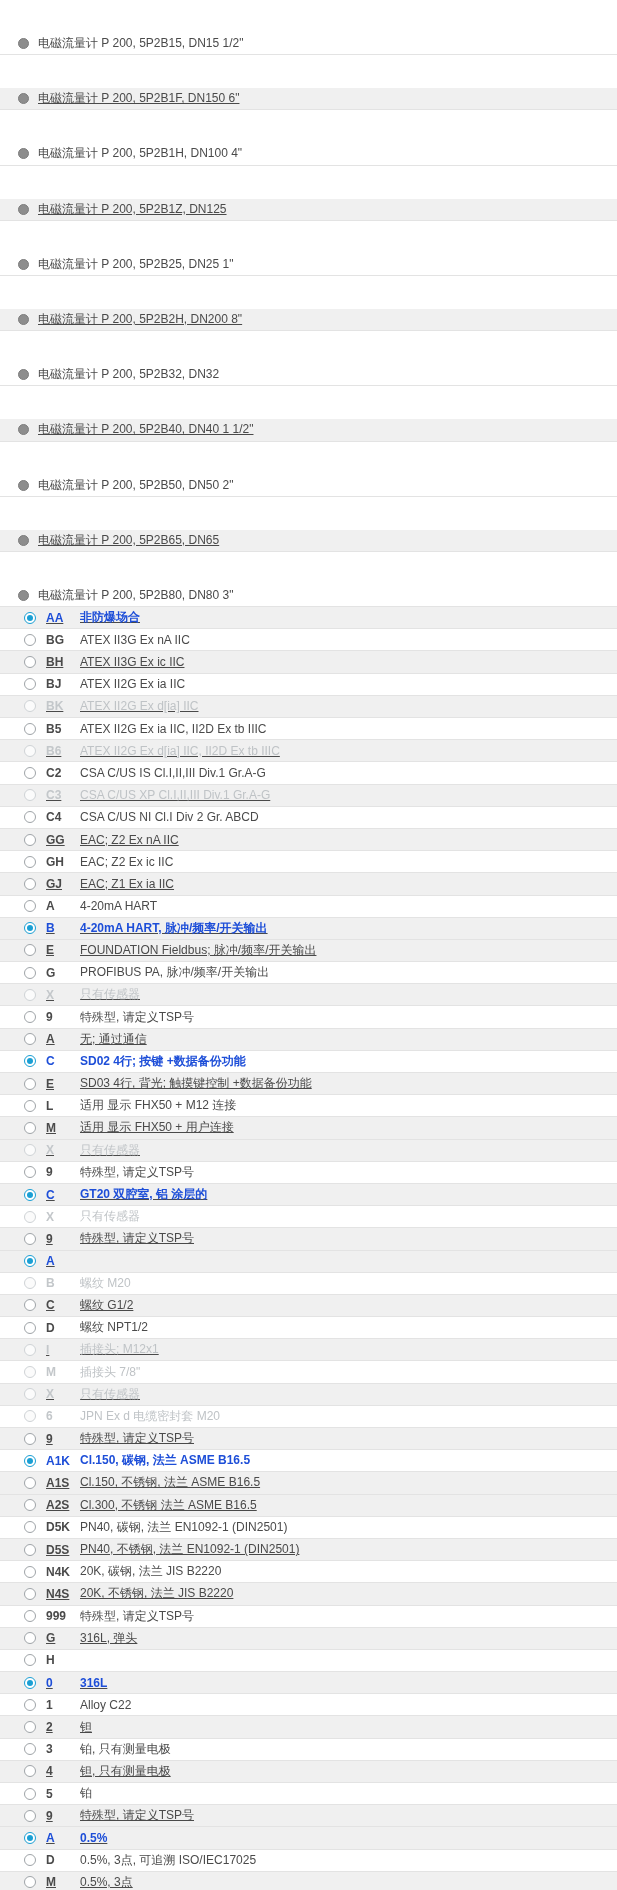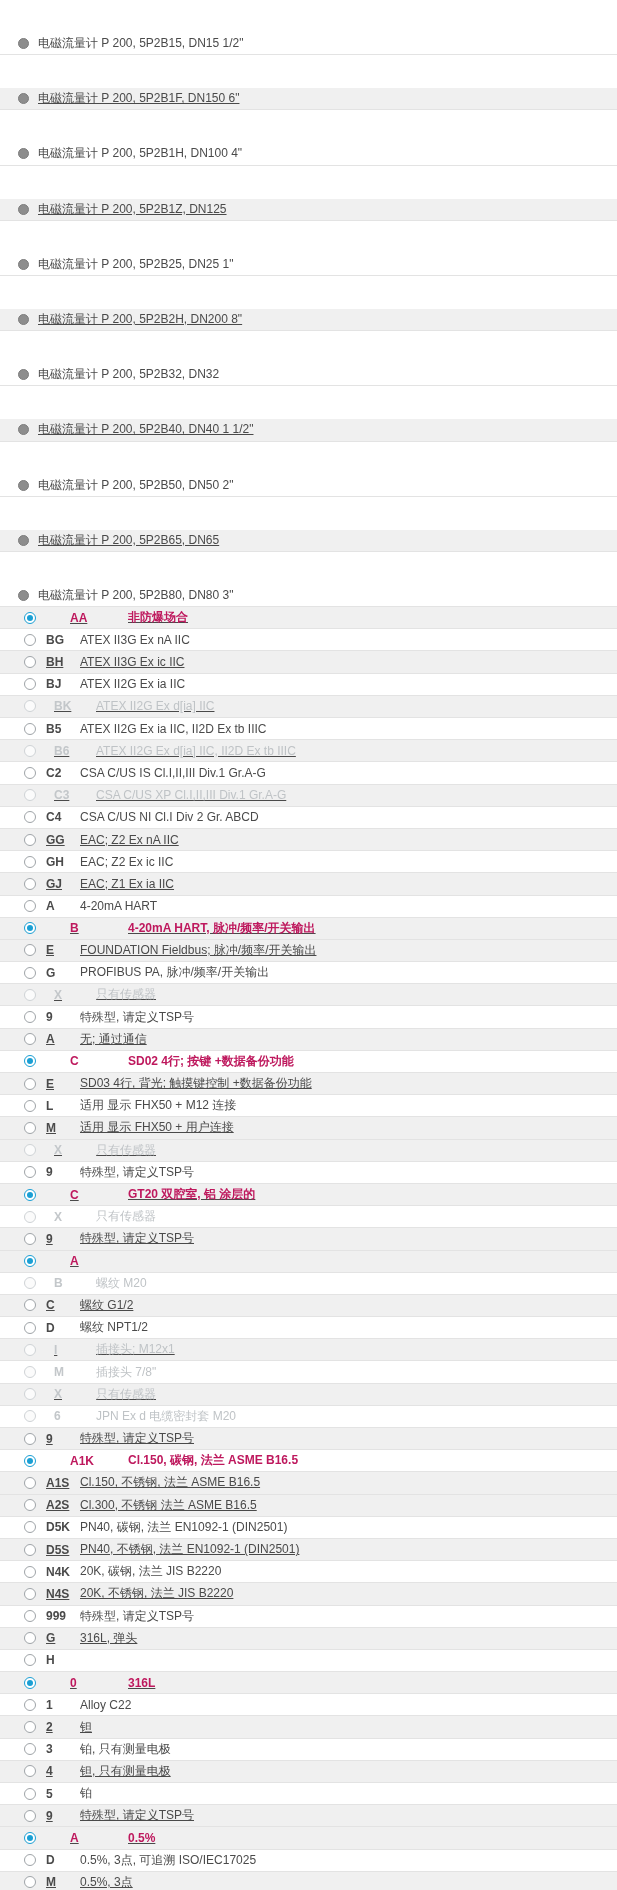--- a/index.html
+++ b/index.html
@@ -92,29 +92,27 @@
   .label {
     flex: 1 1 auto;
     font-size: 12px;
     color: #4a4a4a;
     white-space: nowrap;
     overflow: hidden;
     text-overflow: ellipsis;
   }
   .row.selected .code,
   .row.selected .label {
-    color: #be185d;
+    color: #1d4ed8;
     font-weight: bold;
-    margin-left: 24px;
   }
   .row.disabled .code,
   .row.disabled .label {
     color: #bfc3c6;
     font-weight: normal;
-    margin-left: 8px;
   }
   .row.disabled .code {
     font-weight: bold;
     color: #c3c7ca;
   }
   .row.product .label {
     font-size: 12px;
     color: #4a4a4a;
   }
 </style>

